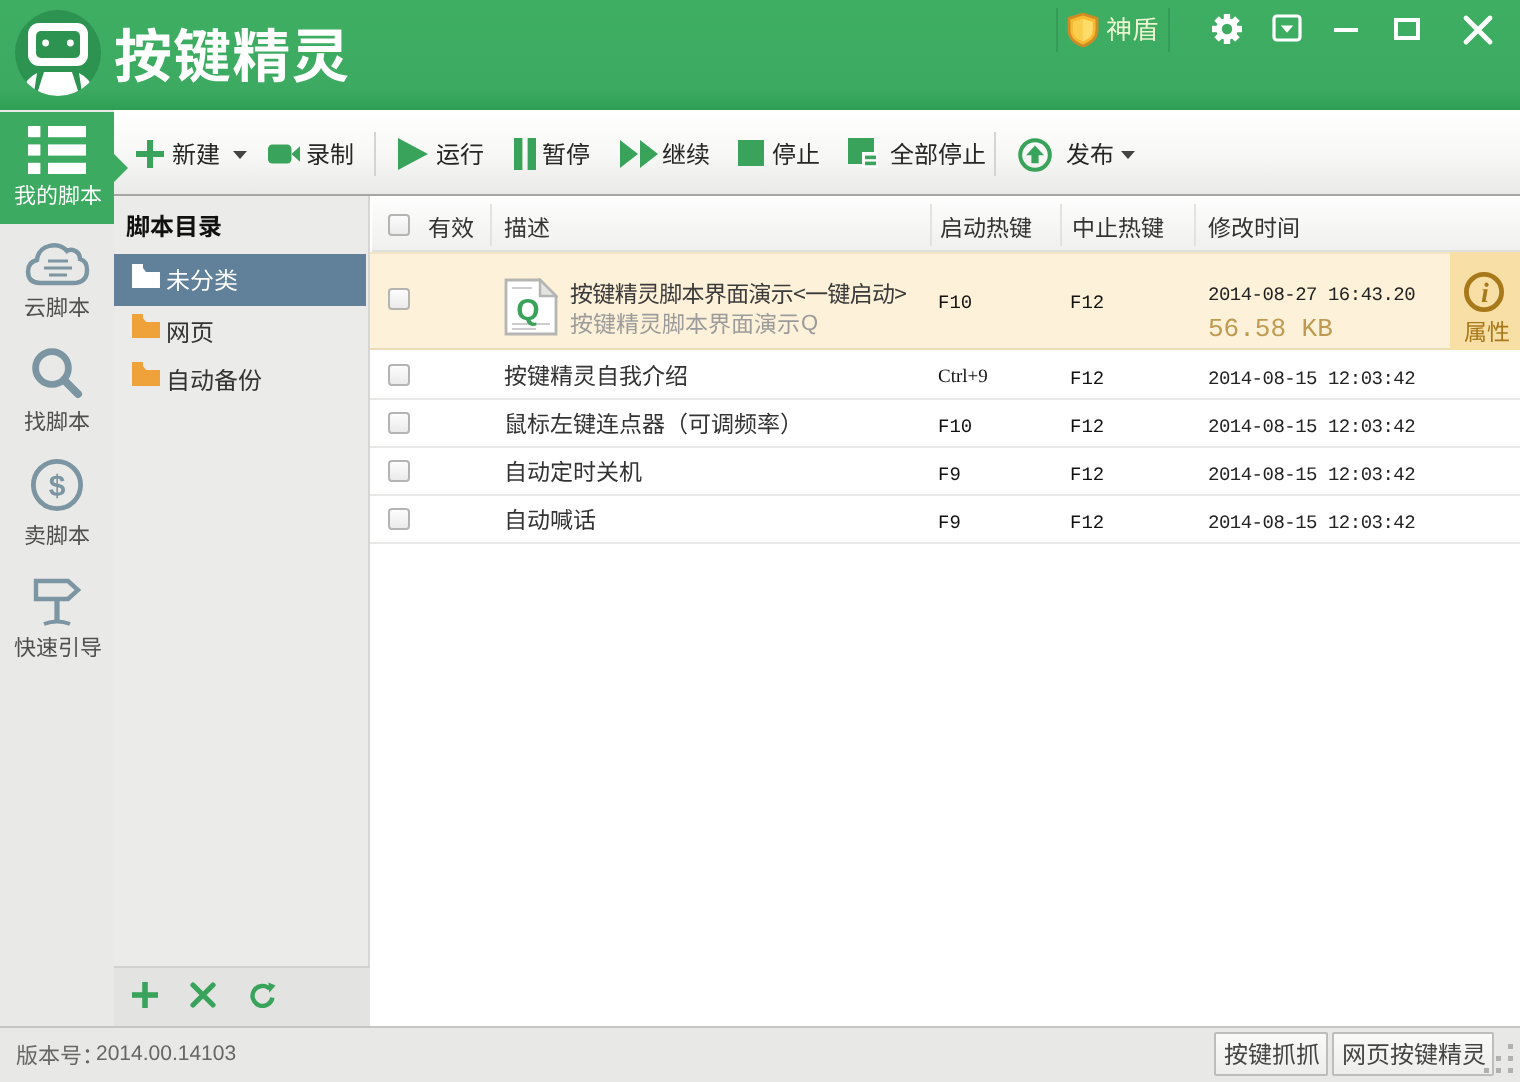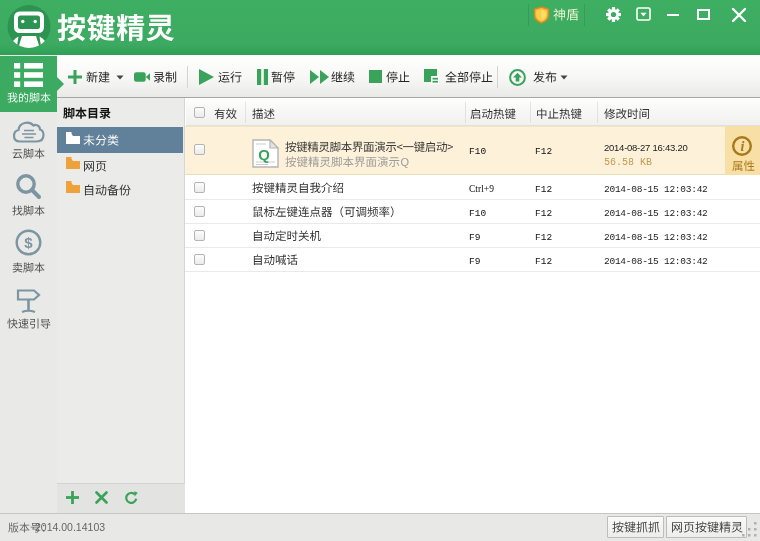--- a/index.html
+++ b/index.html
@@ -308,22 +308,22 @@
     <use href="#r811a" x="400"></use>
     <use href="#r672c" x="500"></use>
     <use href="#r754c" x="600"></use>
     <use href="#r9762" x="700"></use>
     <use href="#r6f14" x="800"></use>
     <use href="#r793a" x="900"></use>
   </svg>
 <div style="position:absolute;left:400.5px;top:155.5px;font-size:11px;color:#9b9b9b">Q</div>
 <div style="font-family:'Liberation Mono',monospace;position:absolute;letter-spacing:0;left:469px;top:146px;font-size:9.5px;color:#111">F10</div>
 <div style="font-family:'Liberation Mono',monospace;position:absolute;letter-spacing:0;left:535px;top:146px;font-size:9.5px;color:#111">F12</div>
-<div style="font-family:Liberation Sans, sans-serif;position:absolute;letter-spacing:0;left:604px;top:141.5px;font-size:9.5px;letter-spacing:-0.25px;color:#222">2014-08-27 16:43.20</div>
-<div style="font-family:'Liberation Mono',monospace;position:absolute;letter-spacing:0;left:604px;top:156.5px;font-size:10px;color:#c09a50">56.58 KB</div>
+<div style="font-family:Liberation Mono, monospace;position:absolute;letter-spacing:0;left:604px;top:141.5px;font-size:9.5px;letter-spacing:-0.25px;color:#222">2014-08-27 16:43.20</div>
+<div style="font-family:'Liberation Mono',monospace;position:absolute;letter-spacing:0;left:604px;top:156.5px;font-size:13px;color:#c09a50">56.58 KB</div>
 <svg class="abs" style="left:732px;top:135.5px" width="20" height="20" viewBox="0 0 20 20">
 <circle cx="10" cy="10" r="8.8" fill="none" stroke="#a8791b" stroke-width="2.4"></circle>
 <text x="10.5" y="15" font-family="Liberation Serif" font-size="14" font-style="italic" font-weight="bold" fill="#a8791b" text-anchor="middle">i</text>
 </svg>
 <svg style="position:absolute;left:732px;top:159.5px;" width="23.0" height="11.5" viewBox="0 -88 200 100" fill="#a8791b">
     <use href="#r5c5e" x="0"></use>
     <use href="#r6027" x="100"></use>
   </svg>
 <div class="abs" style="left:185px;top:176px;width:575px;height:24px;border-bottom:1px solid #e9e9e7"></div>
 <div style="position:absolute;left:194px;top:182px;width:11px;height:11px;border:1px solid #b4b4b2;border-radius:2px;background:linear-gradient(180deg,#fcfcfc,#ebebeb)"></div>
@@ -384,21 +384,21 @@
 <div style="font-family:'Liberation Mono',monospace;position:absolute;letter-spacing:0;left:469px;top:255.5px;font-size:9.5px;color:#111">F9</div>
 <div style="font-family:'Liberation Mono',monospace;position:absolute;letter-spacing:0;left:535px;top:255.5px;font-size:9.5px;color:#111">F12</div>
 <div style="font-family:'Liberation Mono',monospace;position:absolute;letter-spacing:0;left:604px;top:255.5px;font-size:9.5px;letter-spacing:-0.25px;color:#222">2014-08-15 12:03:42</div>
 <div class="abs" style="left:0;top:513px;width:760px;height:28px;background:#e8e8e6;border-top:1px solid #c6c6c4"></div>
 <svg style="position:absolute;left:8px;top:521.5px;" width="44.0" height="11" viewBox="0 -88 400 100" fill="#666666">
     <use href="#r7248" x="0"></use>
     <use href="#r672c" x="100"></use>
     <use href="#r53f7" x="200"></use>
     <use href="#rff1a" x="300"></use>
   </svg>
-<div class="abs" style="left:35px;top:521px;font-size:10.5px;color:#666">2014.00.14103</div>
+<div class="abs" style="left:48px;top:521px;font-size:10.5px;color:#666">2014.00.14103</div>
 <div style="position:absolute;background:linear-gradient(180deg,#fafaf8,#ededeb);border:1px solid #bdbdbb;border-radius:1px;left:607px;top:516px;width:57px;height:22px"></div>
 <svg style="position:absolute;left:611.5px;top:521px;" width="48.0" height="12" viewBox="0 -88 400 100" fill="#444444">
     <use href="#r6309" x="0"></use>
     <use href="#r952e" x="100"></use>
     <use href="#r6293" x="200"></use>
     <use href="#r6293" x="300"></use>
   </svg>
 <div style="position:absolute;background:linear-gradient(180deg,#fafaf8,#ededeb);border:1px solid #bdbdbb;border-radius:1px;left:666px;top:516px;width:81px;height:22px"></div>
 <svg style="position:absolute;left:670.5px;top:521px;" width="72.0" height="12" viewBox="0 -88 600 100" fill="#444444">
     <use href="#r7f51" x="0"></use>

